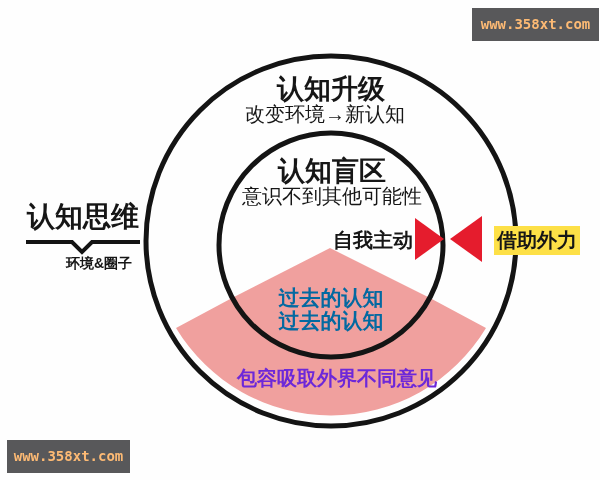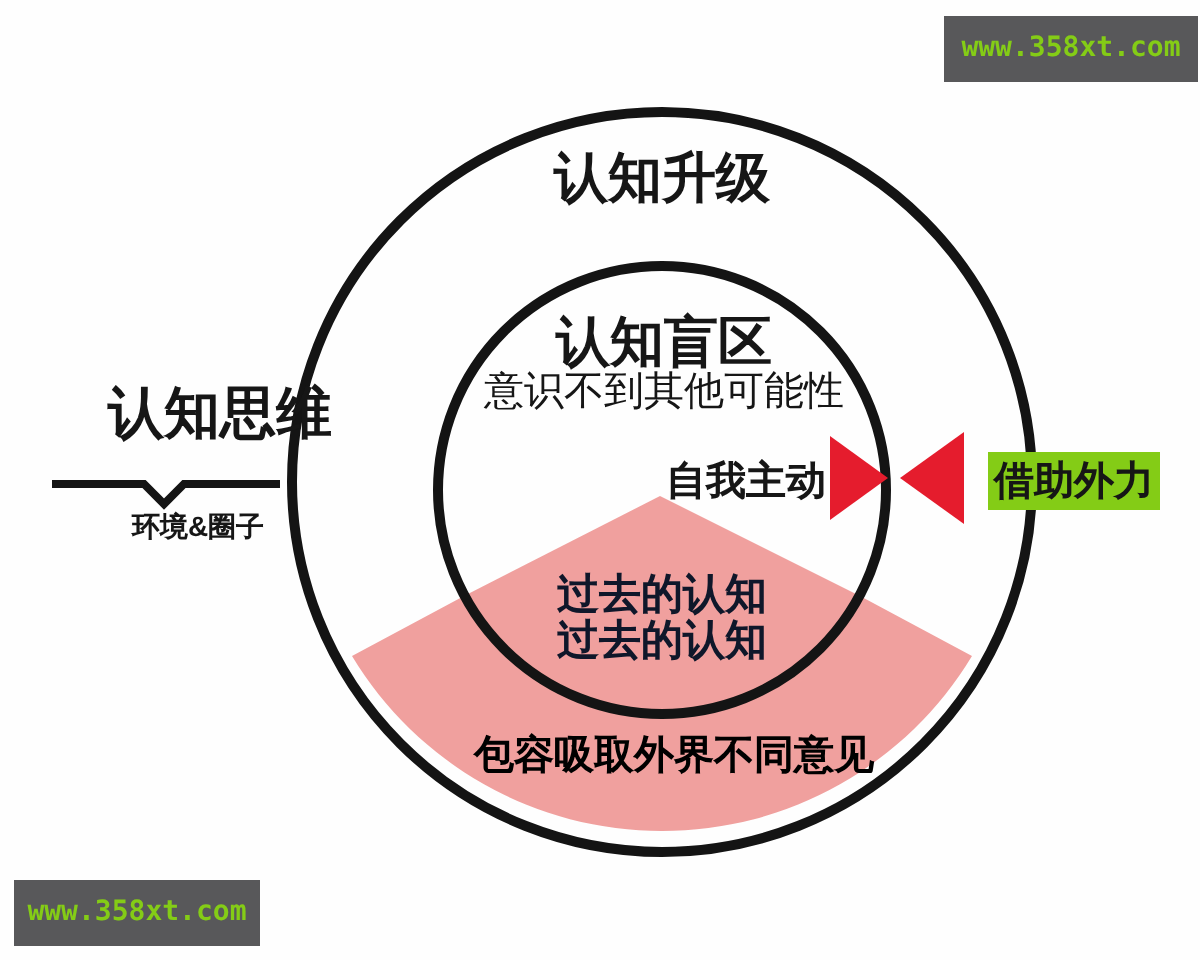--- a/index.html
+++ b/index.html
@@ -8,27 +8,27 @@
     font-family:"Liberation Sans","DejaVu Sans",sans-serif;color:#161616;
   }
   #rings{position:absolute;left:0;top:0;}
   .t{position:absolute;white-space:nowrap;}
   .ctr{text-align:center;}
   #outer-title{left:208px;top:75px;width:246px;font-size:27px;font-weight:700;line-height:28px;}
   #outer-sub{left:202px;top:103px;width:246px;font-size:20px;font-weight:500;line-height:22px;}
   #inner-title{left:209px;top:157px;width:246px;font-size:27px;font-weight:800;line-height:28px;}
   #inner-sub{left:209px;top:185px;width:246px;font-size:20px;font-weight:500;line-height:22px;}
   #self-label{left:285px;top:227px;width:128px;text-align:right;font-size:20px;font-weight:600;}
-  #ext-label{left:494px;top:226px;font-size:20px;font-weight:600;background:#84cc16;padding:1px 3px;}
+  #ext-label{left:494px;top:226px;font-size:20px;font-weight:600;background:#fde047;padding:1px 3px;}
   #wedge-text{left:231px;top:286px;width:200px;font-size:21px;font-weight:600;line-height:23px;}
   #band-text{left:187px;top:367px;width:300px;font-size:20px;font-weight:600;line-height:22px;}
-  #side-title{left:24px;top:192px;width:118px;font-size:28px;font-weight:800;line-height:30px;margin-left:27px;}
+  #side-title{left:24px;top:202px;width:118px;font-size:28px;font-weight:800;line-height:30px;}
   #side-sub{left:40px;top:250px;width:118px;font-size:14px;font-weight:600;line-height:26px;}
   .watermark{
-    position:absolute;height:33px;line-height:33px;text-align:center;color:#84cc16;
+    position:absolute;height:33px;line-height:33px;text-align:center;color:#fdba74;
     font-family:"DejaVu Sans Mono","Liberation Mono",monospace;font-size:14px;font-weight:bold;
   }
   #wm-top{left:472px;top:8px;width:127px;}
   #wm-bottom{left:7px;top:440px;width:123px;}
 </style>
 </head>
 <body>
 
 <div id="stage">
 
@@ -41,33 +41,34 @@
     <circle cx="331" cy="241" r="185" fill="none" stroke-width="5" stroke="#141414"></circle>
     <circle cx="331" cy="245" r="112" fill="none" stroke-width="5" stroke="#141414"></circle>
 
     <polygon points="415,218 415,260 444,239" fill="#e51c2d"></polygon>
     <polygon points="450,239 482,216 482,262" fill="#e51c2d"></polygon>
 
     <path d="M 26 242 L 72 242 L 82 252 L 92 242 L 140 242" fill="none" stroke-width="4" stroke="#141414"></path>
   </svg>
 
   <div class="t ctr" id="outer-title">认知升级</div>
+  <div class="t ctr" id="outer-sub">改变环境→新认知</div>
 
   <div class="t ctr" id="inner-sub">意识不到其他可能性</div>
   <div class="t ctr" id="inner-title">认知盲区</div>
 
   <div class="t" id="self-label">自我主动</div>
   <div class="t" id="ext-label">借助外力</div>
 
-  <div class="t ctr" id="wedge-text" style="color: #0f172a;">
+  <div class="t ctr" id="wedge-text" style="color: #0369a1;">
     <div>过去的认知</div>
     <div>过去的认知</div>
   </div>
 
-  <div class="t ctr" id="band-text" style="color: #000000;">
+  <div class="t ctr" id="band-text" style="color: #6d28d9;">
     <div>包容吸取外界不同意见</div>
   </div>
 
   <div class="t ctr" id="side-title">认知思维</div>
   <div class="t ctr" id="side-sub">环境&amp;圈子</div>
 
   <div class="watermark" id="wm-top" style="background: rgb(88, 88, 90);">www.358xt.com</div>
   <div class="watermark" id="wm-bottom" style="background: rgb(88, 88, 90);">www.358xt.com</div>
 
 </div>

